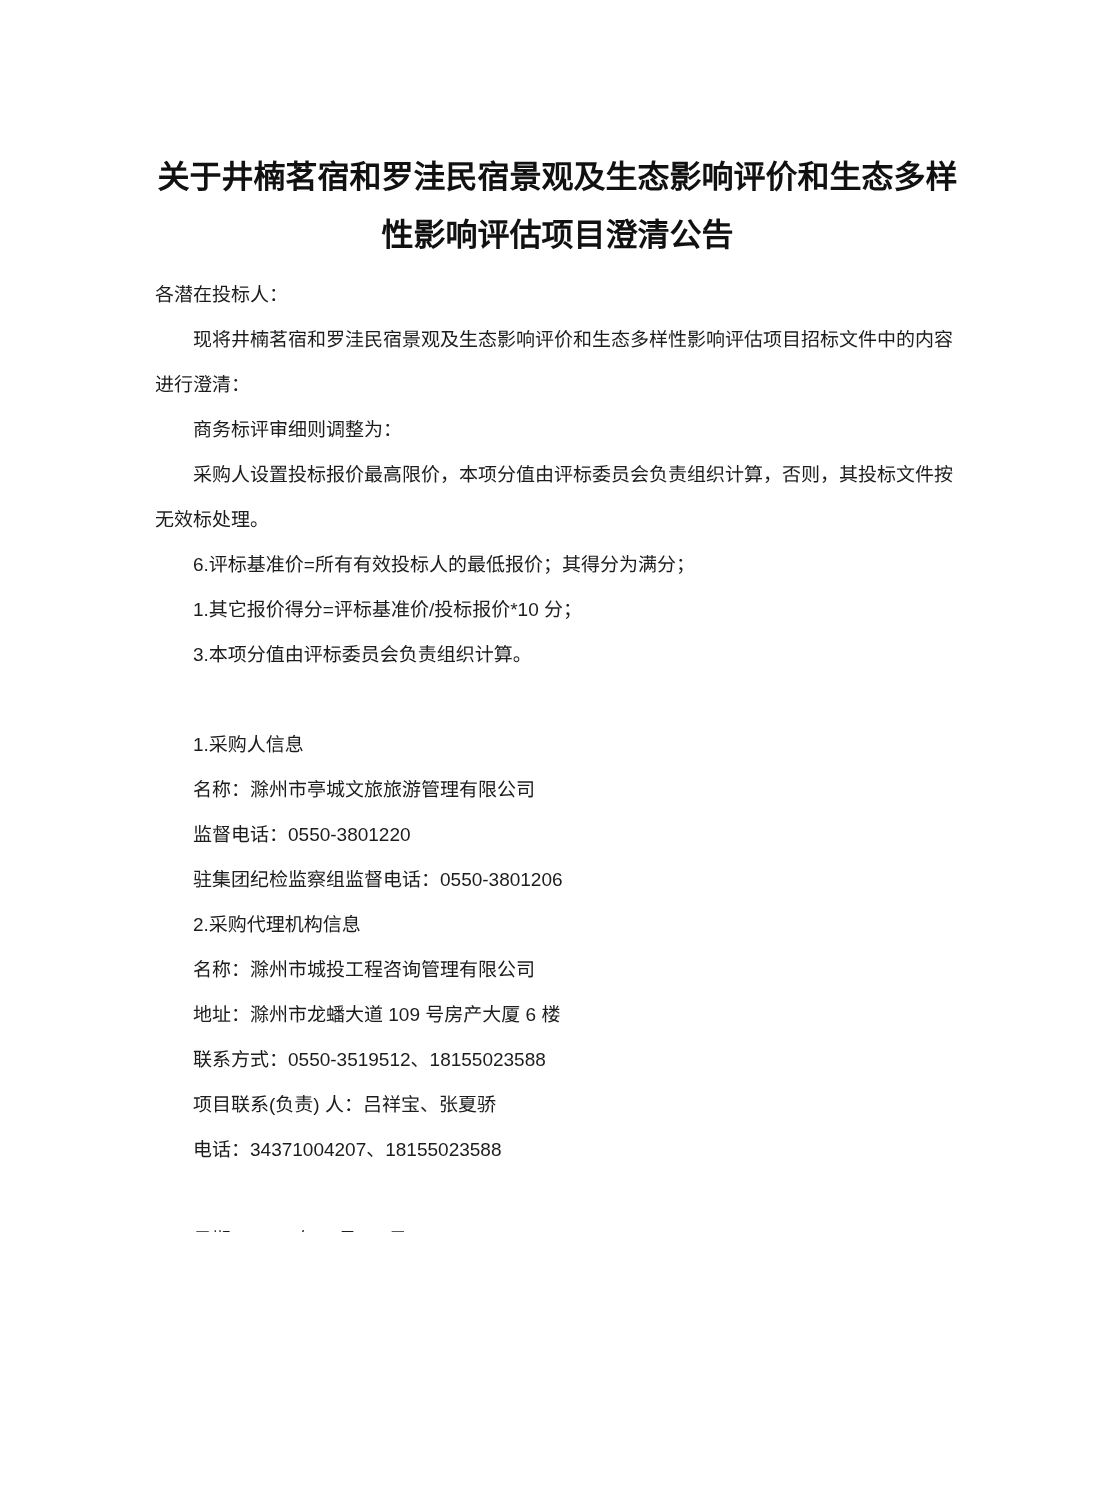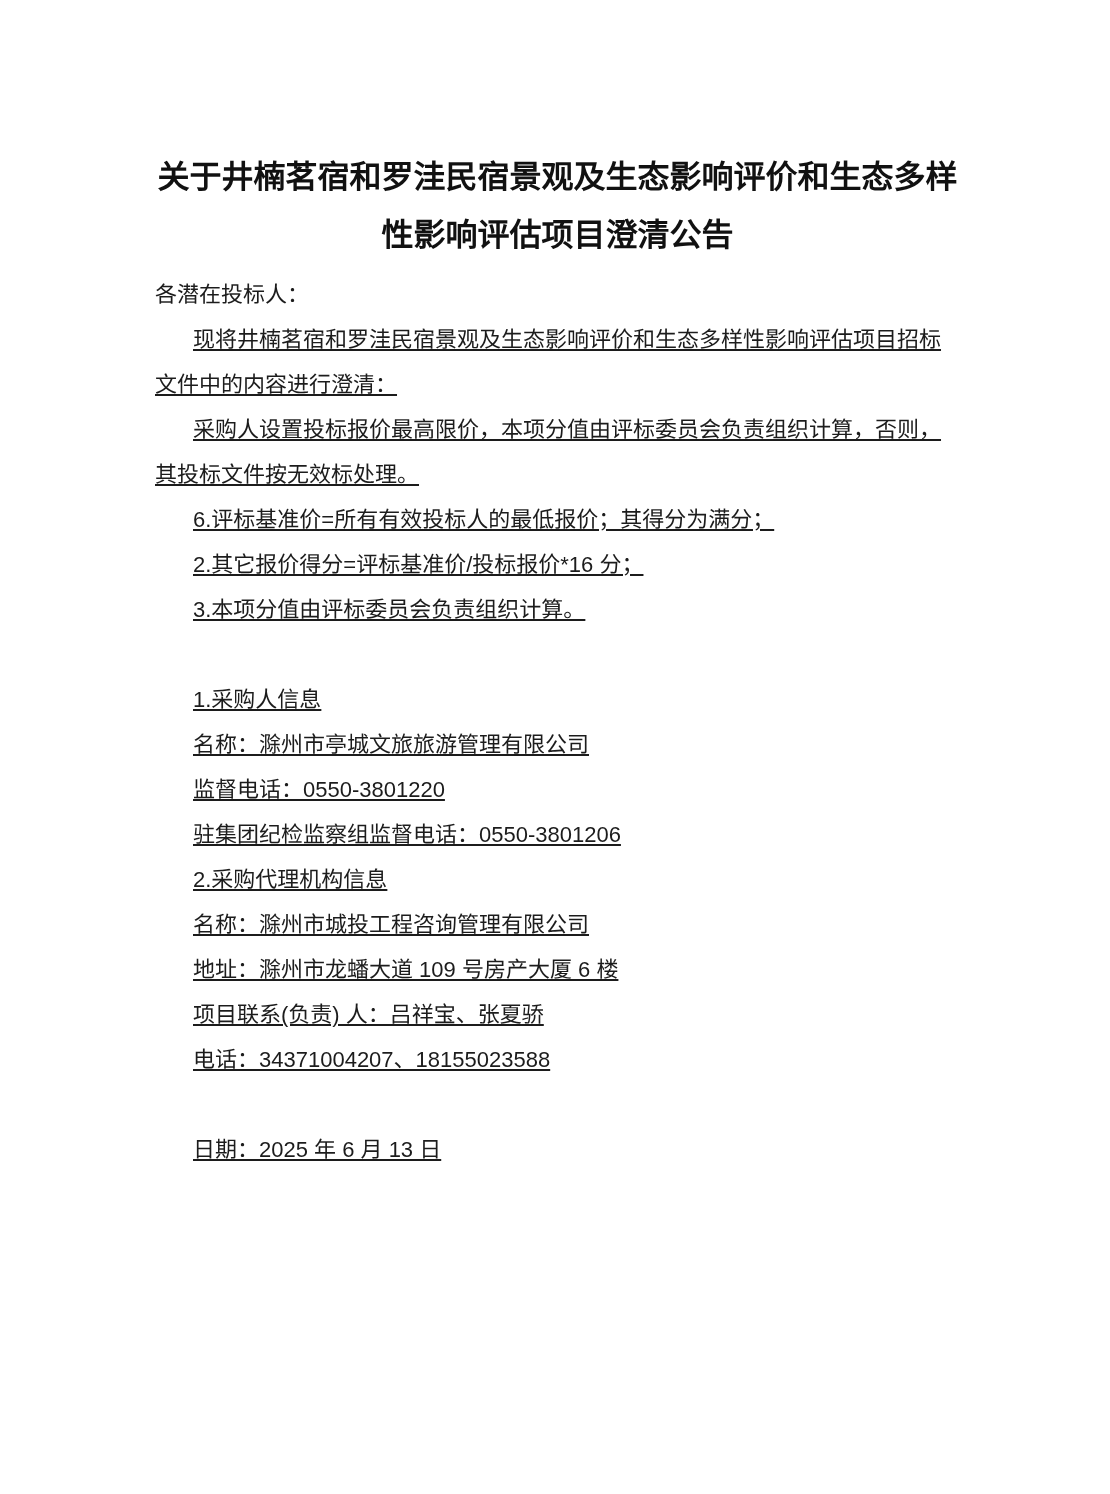--- a/index.html
+++ b/index.html
@@ -21,53 +21,54 @@
   .doc-title {
     font-size: 32px;
     font-weight: 700;
     line-height: 58px;
     text-align: center;
     color: #111111;
     margin: 0;
   }
   .doc-body {
     margin-top: 8px;
-    font-size: 22px;
+    font-size: 19px;
     line-height: 45px;
   }
   .para {
     margin: 0;
     white-space: normal;
   }
   .para.indent {
     text-indent: 38px;
-    text-decoration: underline;
   }
   .para.spacer {
     height: 45px;
   }
 </style>
 </head>
 <body>
 
 <div class="page">
   <h1 class="doc-title">关于井楠茗宿和罗洼民宿景观及生态影响评价和生态多样性影响评估项目澄清公告</h1>
   <div class="doc-body">
       <p class="para">各潜在投标人：</p>
       <p class="para indent">现将井楠茗宿和罗洼民宿景观及生态影响评价和生态多样性影响评估项目招标文件中的内容进行澄清：</p>
+      <p class="para indent">商务标评审细则调整为：</p>
       <p class="para indent">采购人设置投标报价最高限价，本项分值由评标委员会负责组织计算，否则，其投标文件按无效标处理。</p>
       <p class="para indent">6.评标基准价=所有有效投标人的最低报价；其得分为满分；</p>
-      <p class="para indent">2.其它报价得分=评标基准价/投标报价*16 分；</p>
+      <p class="para indent">1.其它报价得分=评标基准价/投标报价*10 分；</p>
       <p class="para indent">3.本项分值由评标委员会负责组织计算。</p>
       <p class="para spacer"></p>
       <p class="para indent">1.采购人信息</p>
       <p class="para indent">名称：滁州市亭城文旅旅游管理有限公司</p>
       <p class="para indent">监督电话：0550-3801220</p>
       <p class="para indent">驻集团纪检监察组监督电话：0550-3801206</p>
       <p class="para indent">2.采购代理机构信息</p>
       <p class="para indent">名称：滁州市城投工程咨询管理有限公司</p>
       <p class="para indent">地址：滁州市龙蟠大道 109 号房产大厦 6 楼</p>
+      <p class="para indent">联系方式：0550-3519512、18155023588</p>
       <p class="para indent">项目联系(负责) 人：吕祥宝、张夏骄</p>
       <p class="para indent">电话：34371004207、18155023588</p>
       <p class="para spacer"></p>
       <p class="para indent">日期：2025 年 6 月 13 日</p>
     </div>
 </div>
 
 </body></html>

